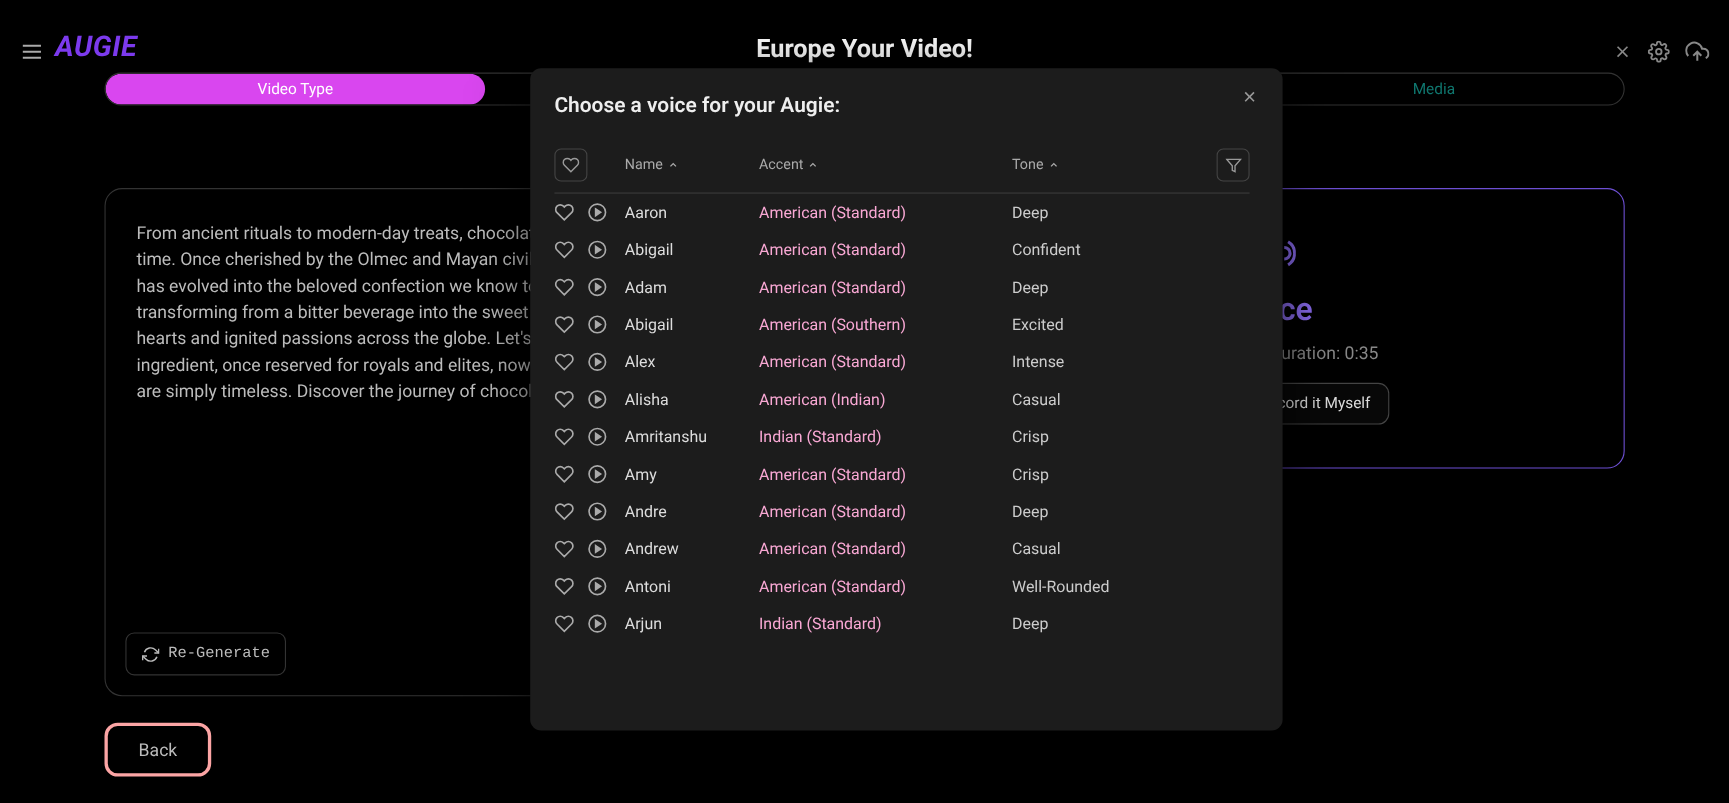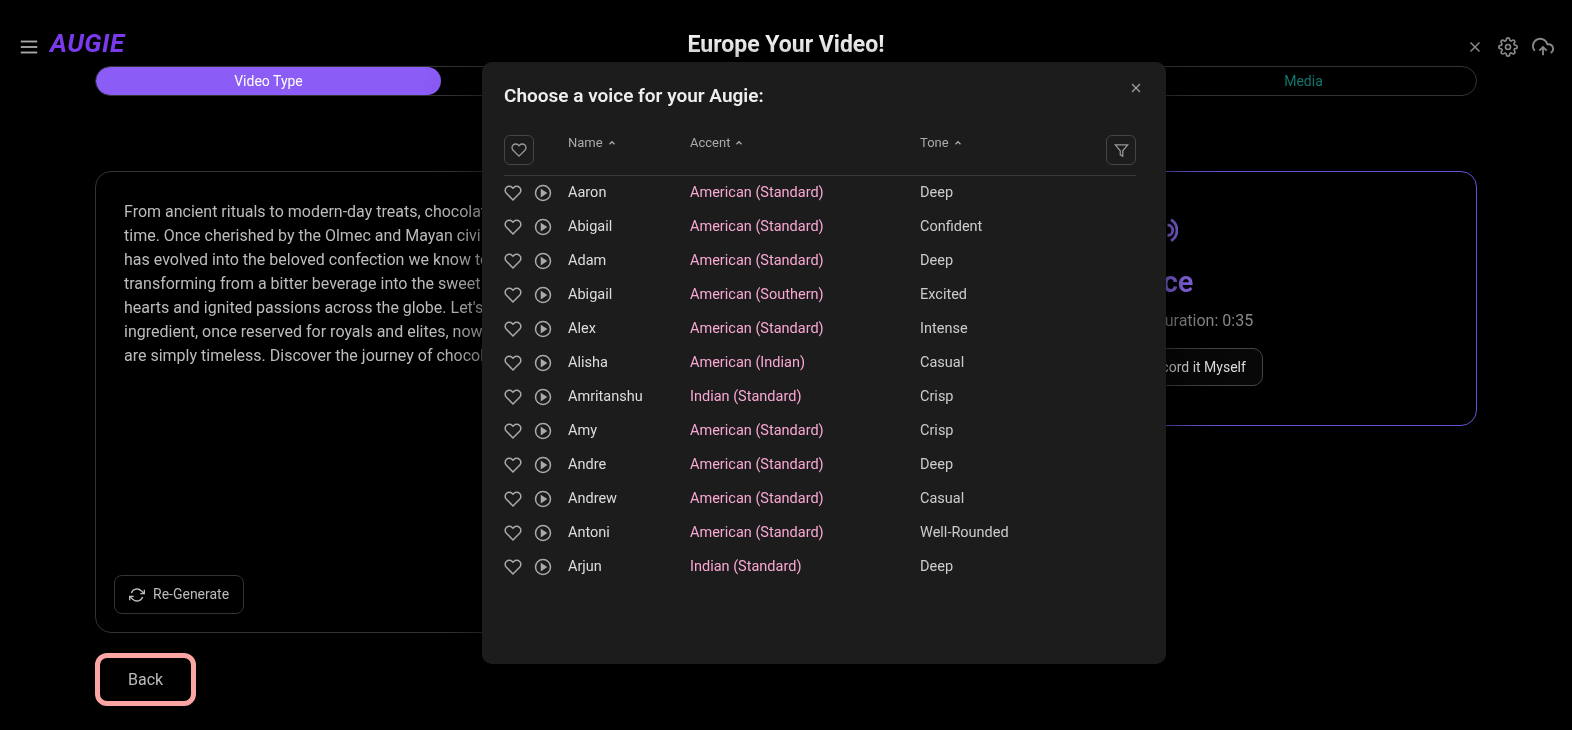--- a/index.html
+++ b/index.html
@@ -48,21 +48,21 @@
   }
   .progress-step {
     flex: 1;
     display: flex;
     align-items: center;
     justify-content: center;
     font-size: 14px;
     color: #0f766e;
   }
   .progress-step.active {
-    background: #8b5cf6;
+    background: #d946ef;
     color: #fff;
     border-radius: 15px;
   }
 
   
   .main-area {
     position: relative;
     padding: 75px 95px 0 95px;
   }
   .script-panel {
@@ -82,20 +82,21 @@
     bottom: 18px;
     display: flex;
     align-items: center;
     gap: 8px;
     padding: 8px 14px;
     border: 1px solid #333;
     border-radius: 8px;
     color: #bbb;
     font-size: 14px;
     cursor: pointer;
+    font-family: Liberation Mono, monospace;
   }
 
   .voice-panel {
     position: absolute;
     top: 75px;
     right: 95px;
     width: 640px;
     height: 255px;
     border: 1px solid #6d4fd3;
     border-radius: 16px;
@@ -115,21 +116,21 @@
     color: #ddd;
     font-size: 14px;
     cursor: pointer;
     background: rgba(255,255,255,0.03);
   }
 
   .back-btn {
     position: absolute;
     left: 95px;
     bottom: 24px;
-    border: 5px solid #fca5a5;
+    border: 3px solid #fca5a5;
     border-radius: 12px;
     padding: 12px 28px;
     color: #bbb;
     font-size: 16px;
     cursor: pointer;
     text-align: right;
   }
 
   
   .modal {
@@ -154,21 +155,21 @@
   .modal-close {
     position: absolute;
     top: 18px;
     right: 22px;
     color: #999;
     cursor: pointer;
     font-size: 18px;
   }
   .table-head {
     display: flex;
-    align-items: flex-start;
+    align-items: center;
     padding: 10px 0;
     border-bottom: 1px solid #3a3a3a;
     color: #aaa;
     font-size: 13px;
     margin-right: 28px;
   }
   .th-fav {
     width: 30px; height: 30px;
     border: 1px solid #444;
     border-radius: 6px;
@@ -192,21 +193,21 @@
     color: #999;
     cursor: pointer;
   }
   .voice-list {
     overflow-y: auto;
     flex: 1;
     padding-right: 4px;
   }
   .voice-row {
     display: flex;
-    align-items: flex-start;
+    align-items: center;
     padding: 8px 0;
     color: #ddd;
     font-size: 14.5px;
     cursor: pointer;
   }
   .cell-fav, .cell-play {
     width: 30px;
     color: #aaa;
     display: flex;
     align-items: center;

